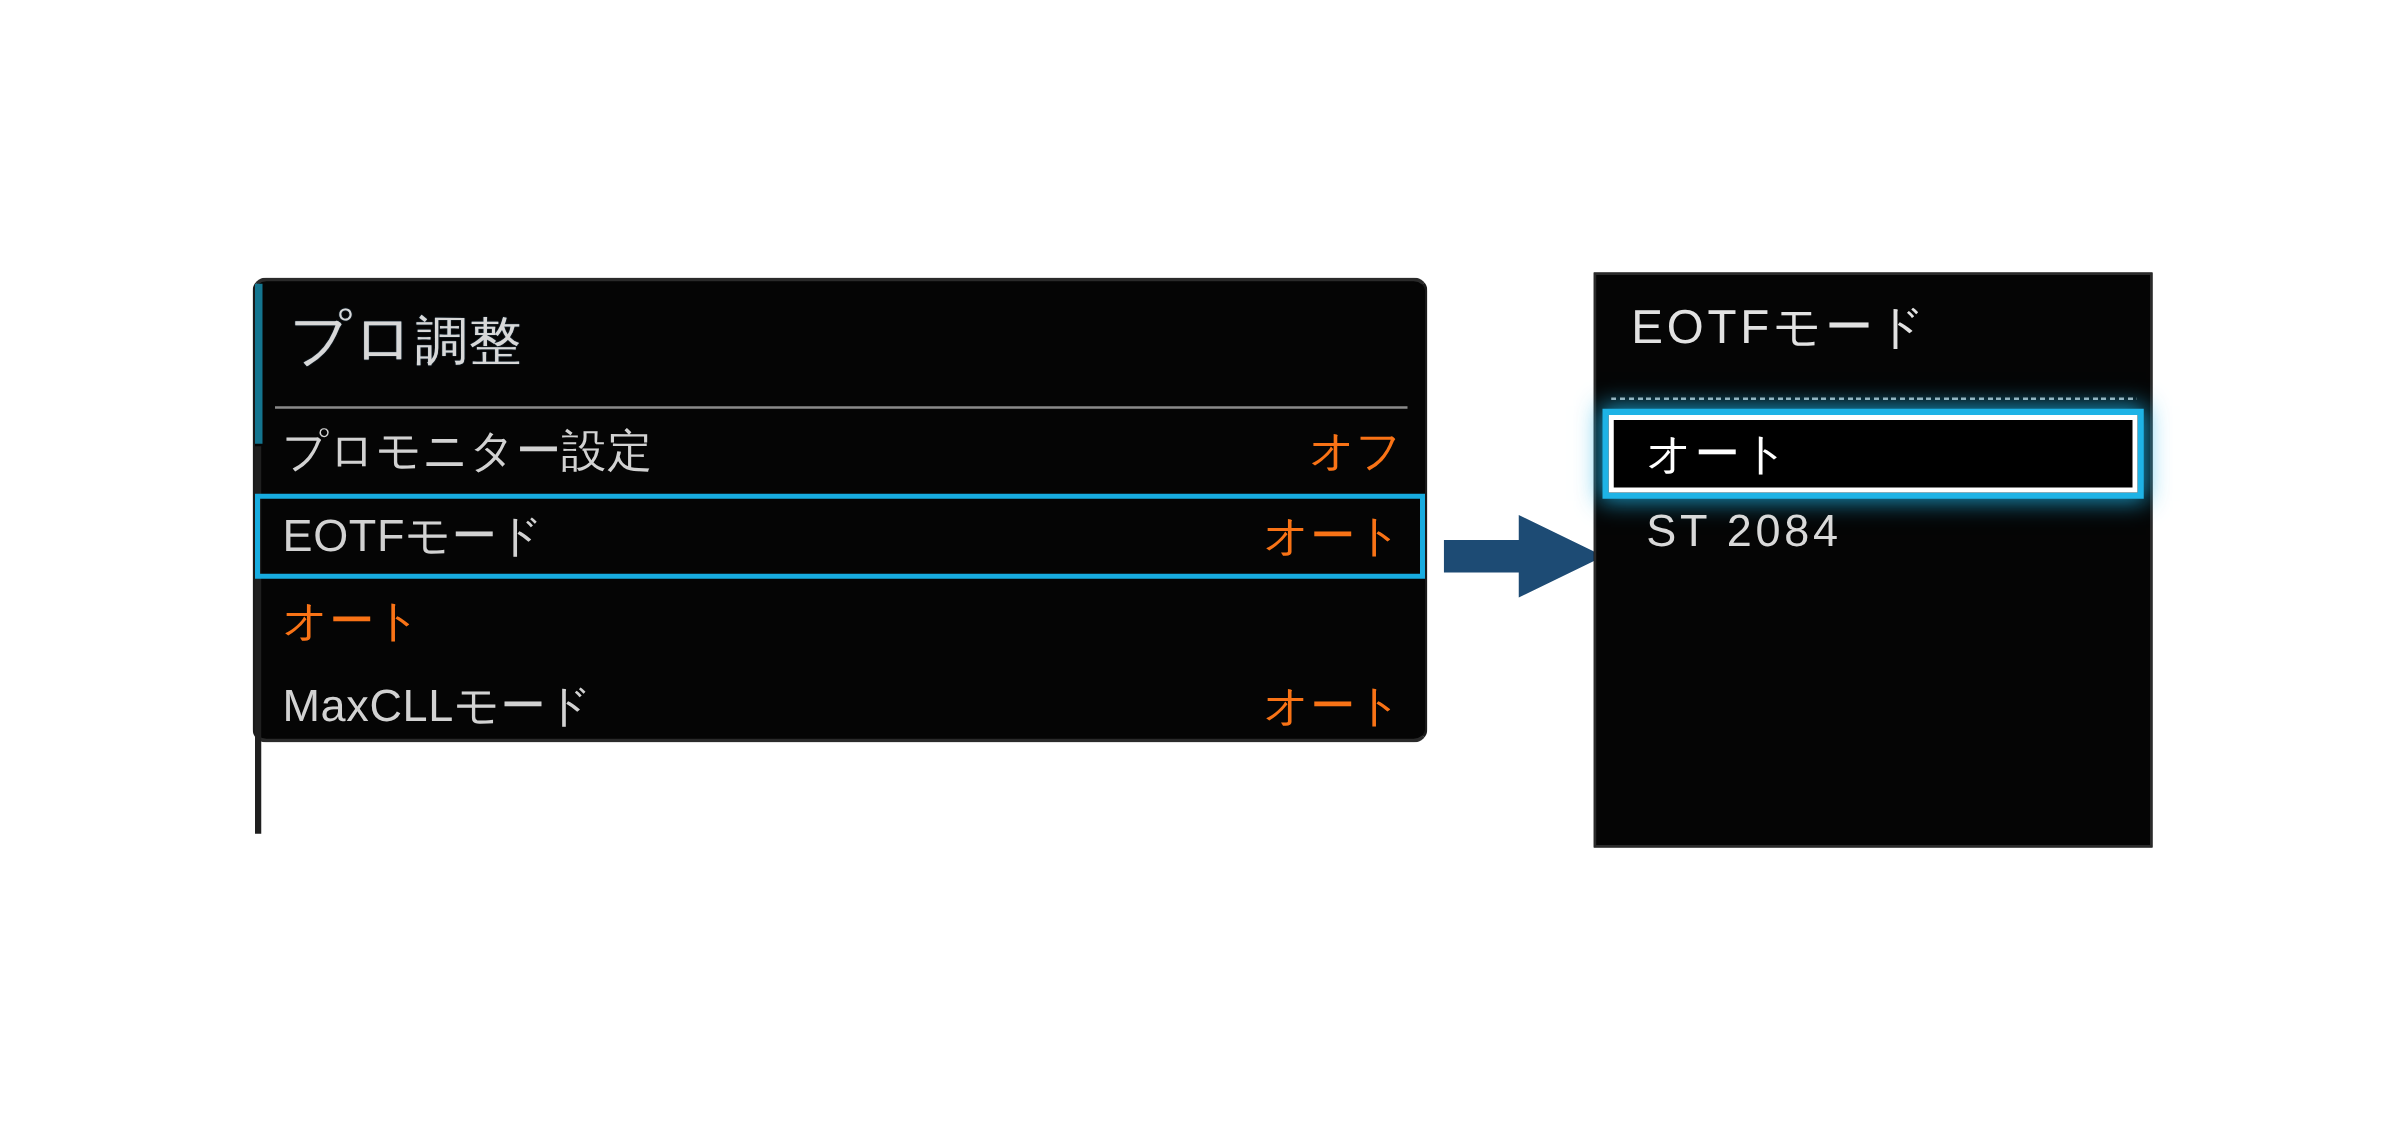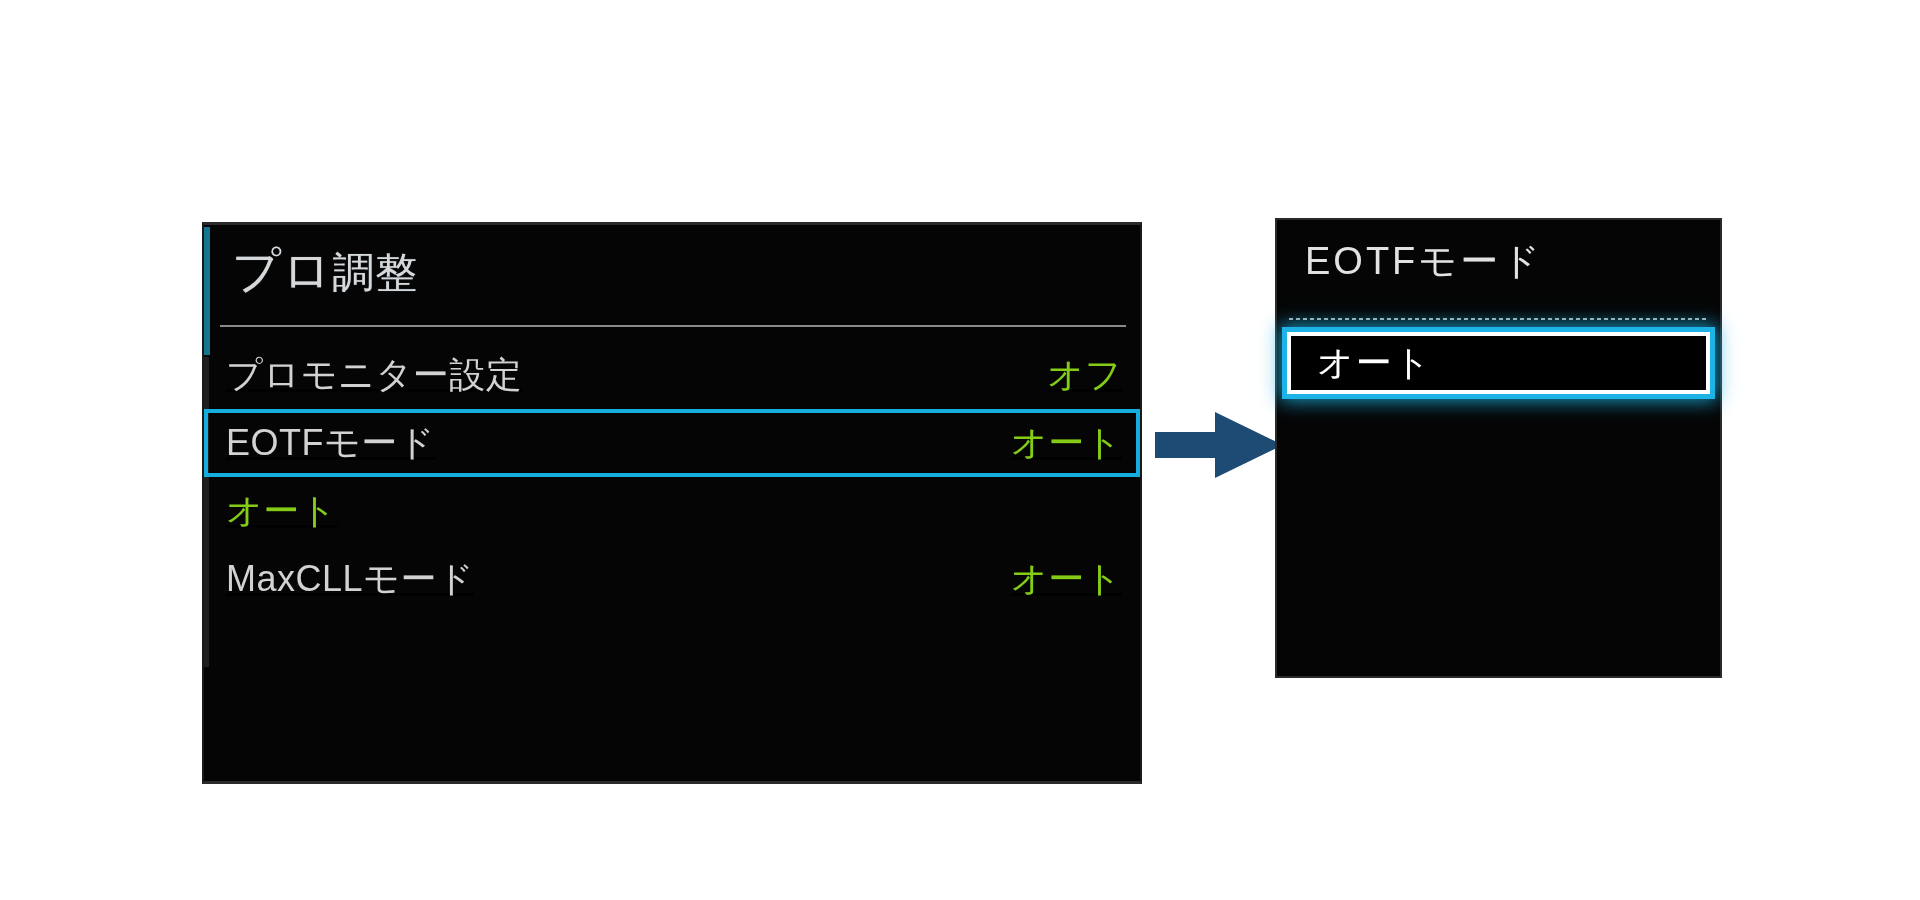--- a/index.html
+++ b/index.html
@@ -23,25 +23,26 @@
   .osd-panel {
     position: absolute;
     background: #050505;
     box-sizing: border-box;
   }
 
   #left-panel {
     left: 202px;
     top: 222px;
     width: 940px;
-    height: 562px;
+    height: 372px;
     border-top: 3px solid #2a2a2a;
     border-bottom: 3px solid #2a2a2a;
     border-right: 2px solid #1a1a1a;
     border-left: 2px solid #1a1a1a;
+    border-radius: 11px;
   }
 
   
   #left-scroll-indicator {
     position: absolute;
     left: 0px;
     top: 2px;
     width: 6px;
     height: 128px;
     background: #14758f;
@@ -72,23 +73,22 @@
     left: 16px;
     top: 100px;
     width: 906px;
     height: 2px;
     background: #8a8a8a;
   }
 
   #left-rows {
     position: absolute;
     left: 0px;
-    top: 116px;
+    top: 102px;
     width: 100%;
-    text-decoration: underline;
   }
 
   .osd-row {
     position: relative;
     height: 68px;
     box-sizing: border-box;
     display: flex;
     align-items: center;
     justify-content: space-between;
     padding: 0 14px 0 18px;
@@ -100,21 +100,21 @@
   }
 
   .osd-row .label {
     color: #d2d2d2;
     font-size: 36px;
     letter-spacing: 0.5px;
     white-space: nowrap;
   }
 
   .osd-row .value {
-    color: #84cc16;
+    color: #f97316;
     font-size: 36px;
     letter-spacing: 0.5px;
     white-space: nowrap;
   }
 
   
   #arrow {
     position: absolute;
     left: 1155px;
     top: 410px;
@@ -237,18 +237,21 @@
 
     <div id="right-divider"></div>
 
     <div id="right-options">
 
       <div class="opt-row selected">
         <span class="opt-label">オート</span>
       </div>
 
 
+      <div class="opt-row">
+        <span class="opt-label">ST 2084</span>
+      </div>
 
 
     </div>
   </div>
 
 </div>
 
 </body></html>

